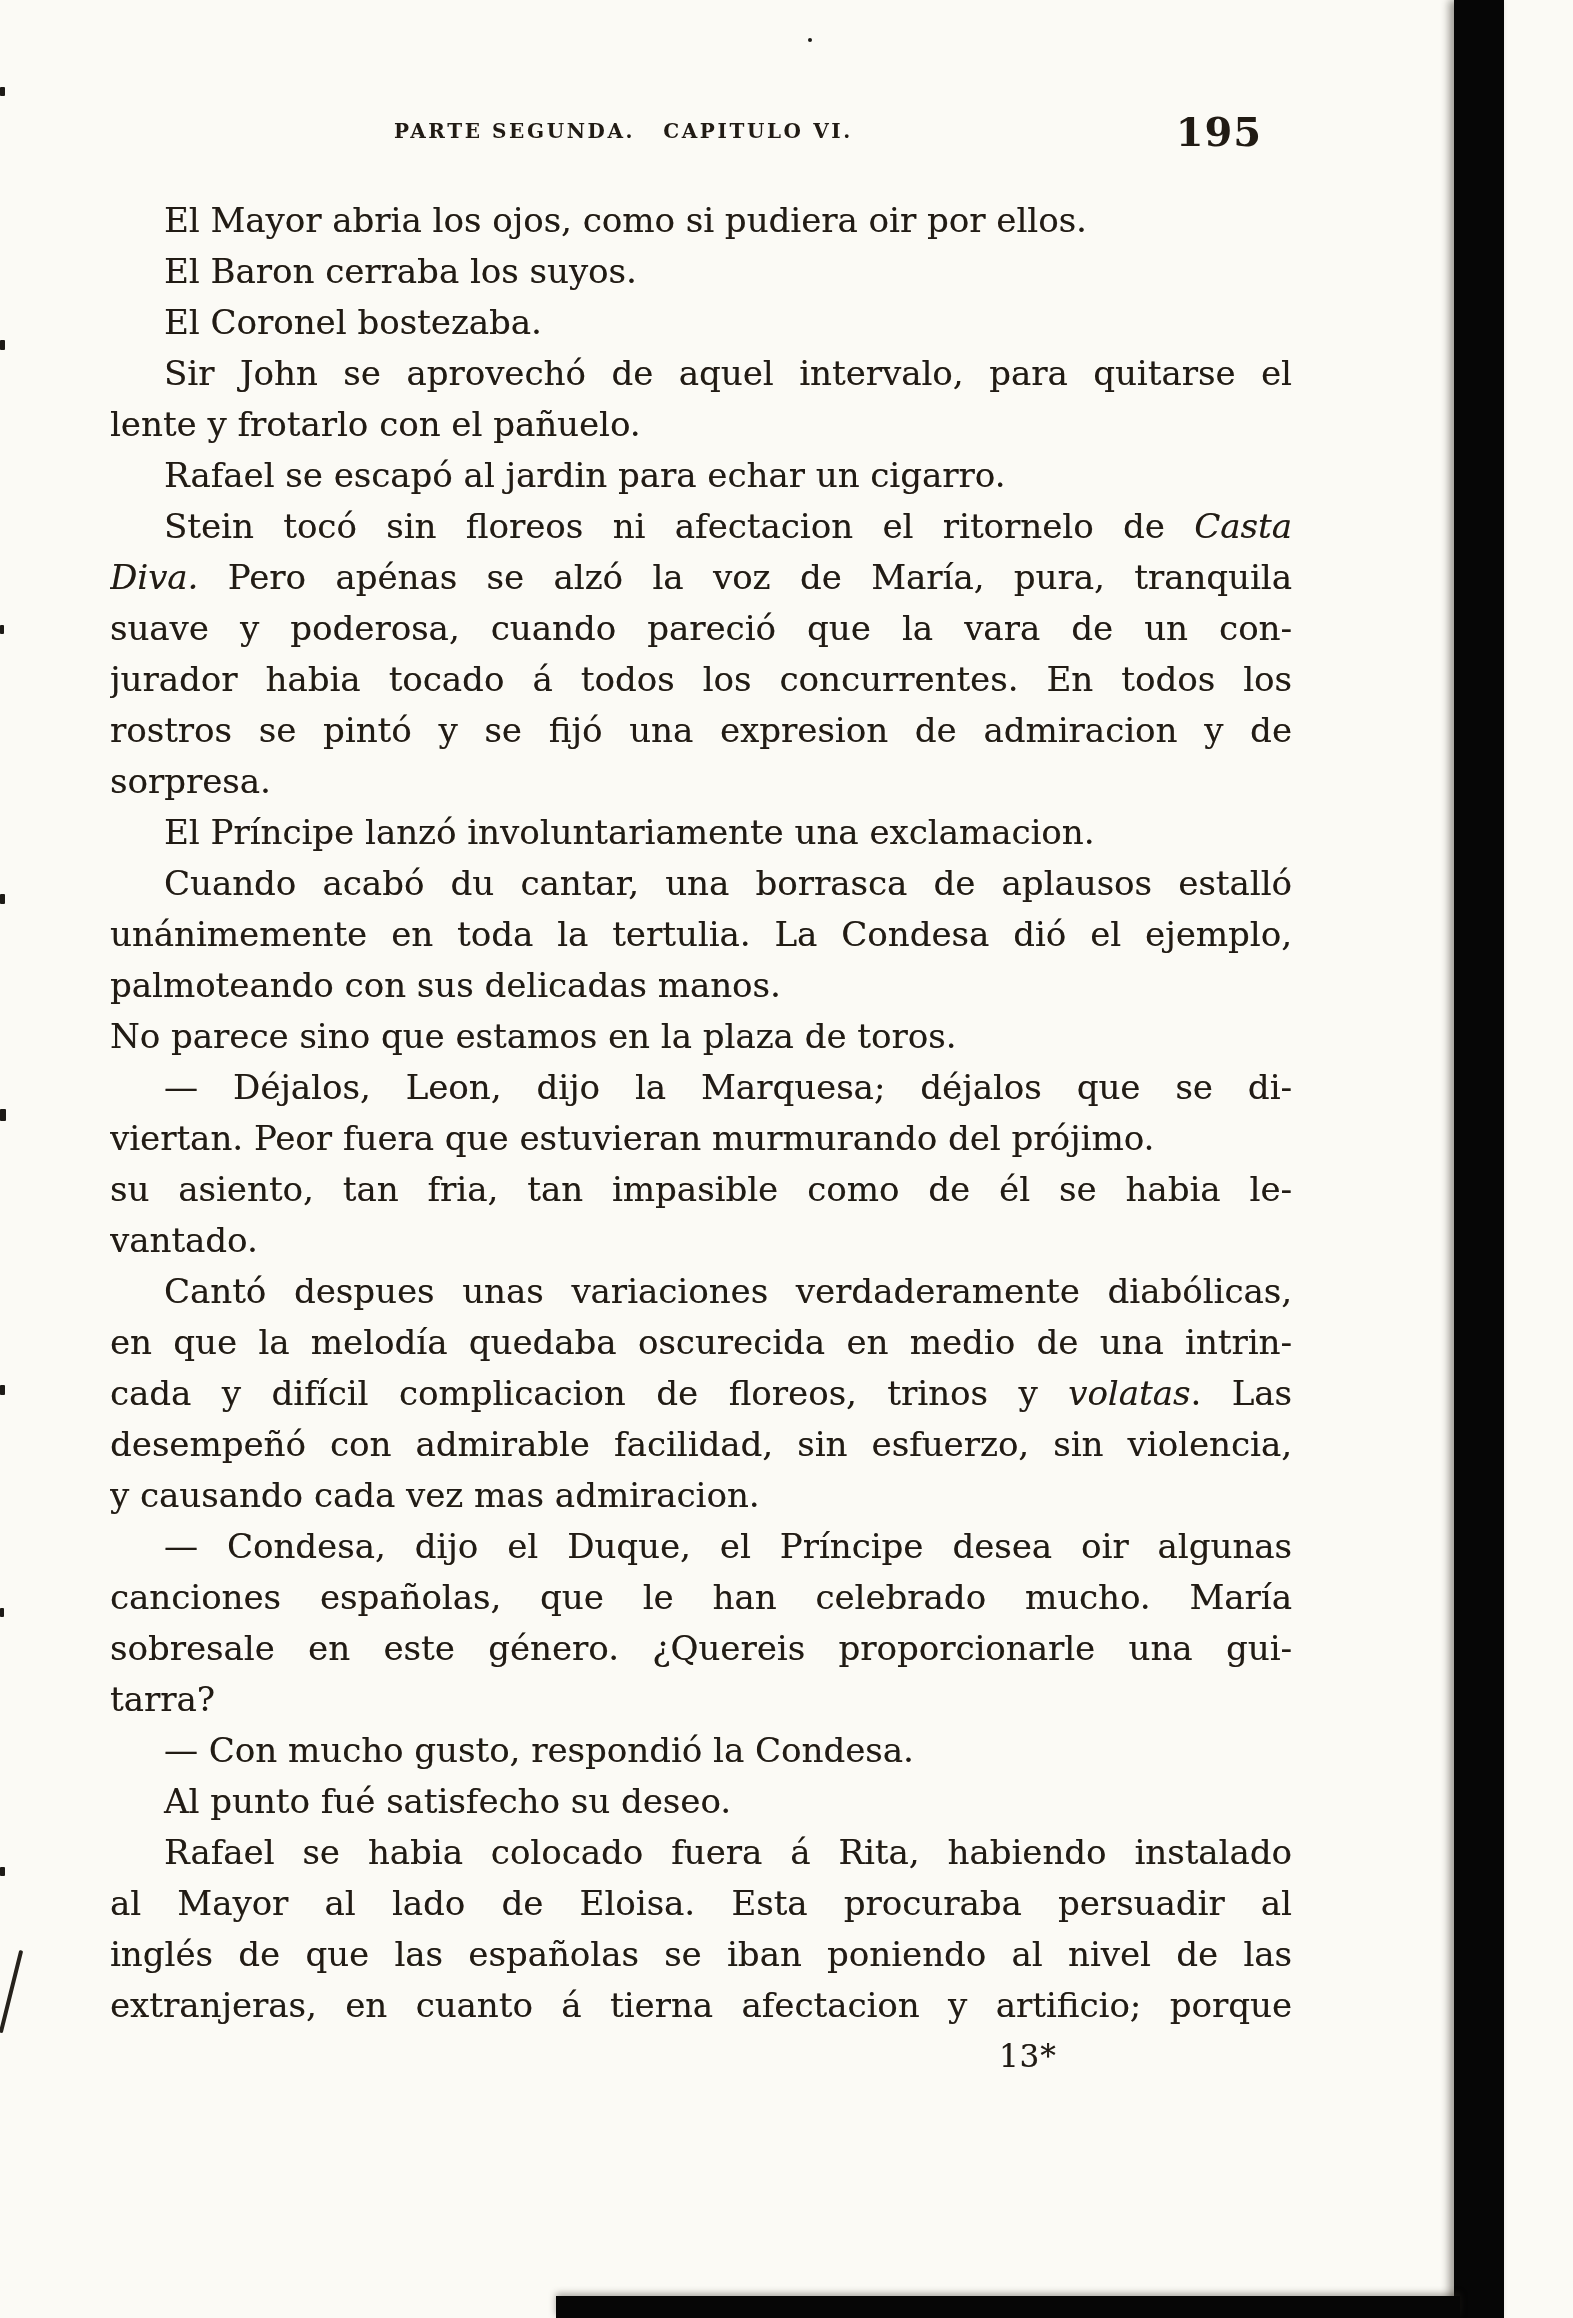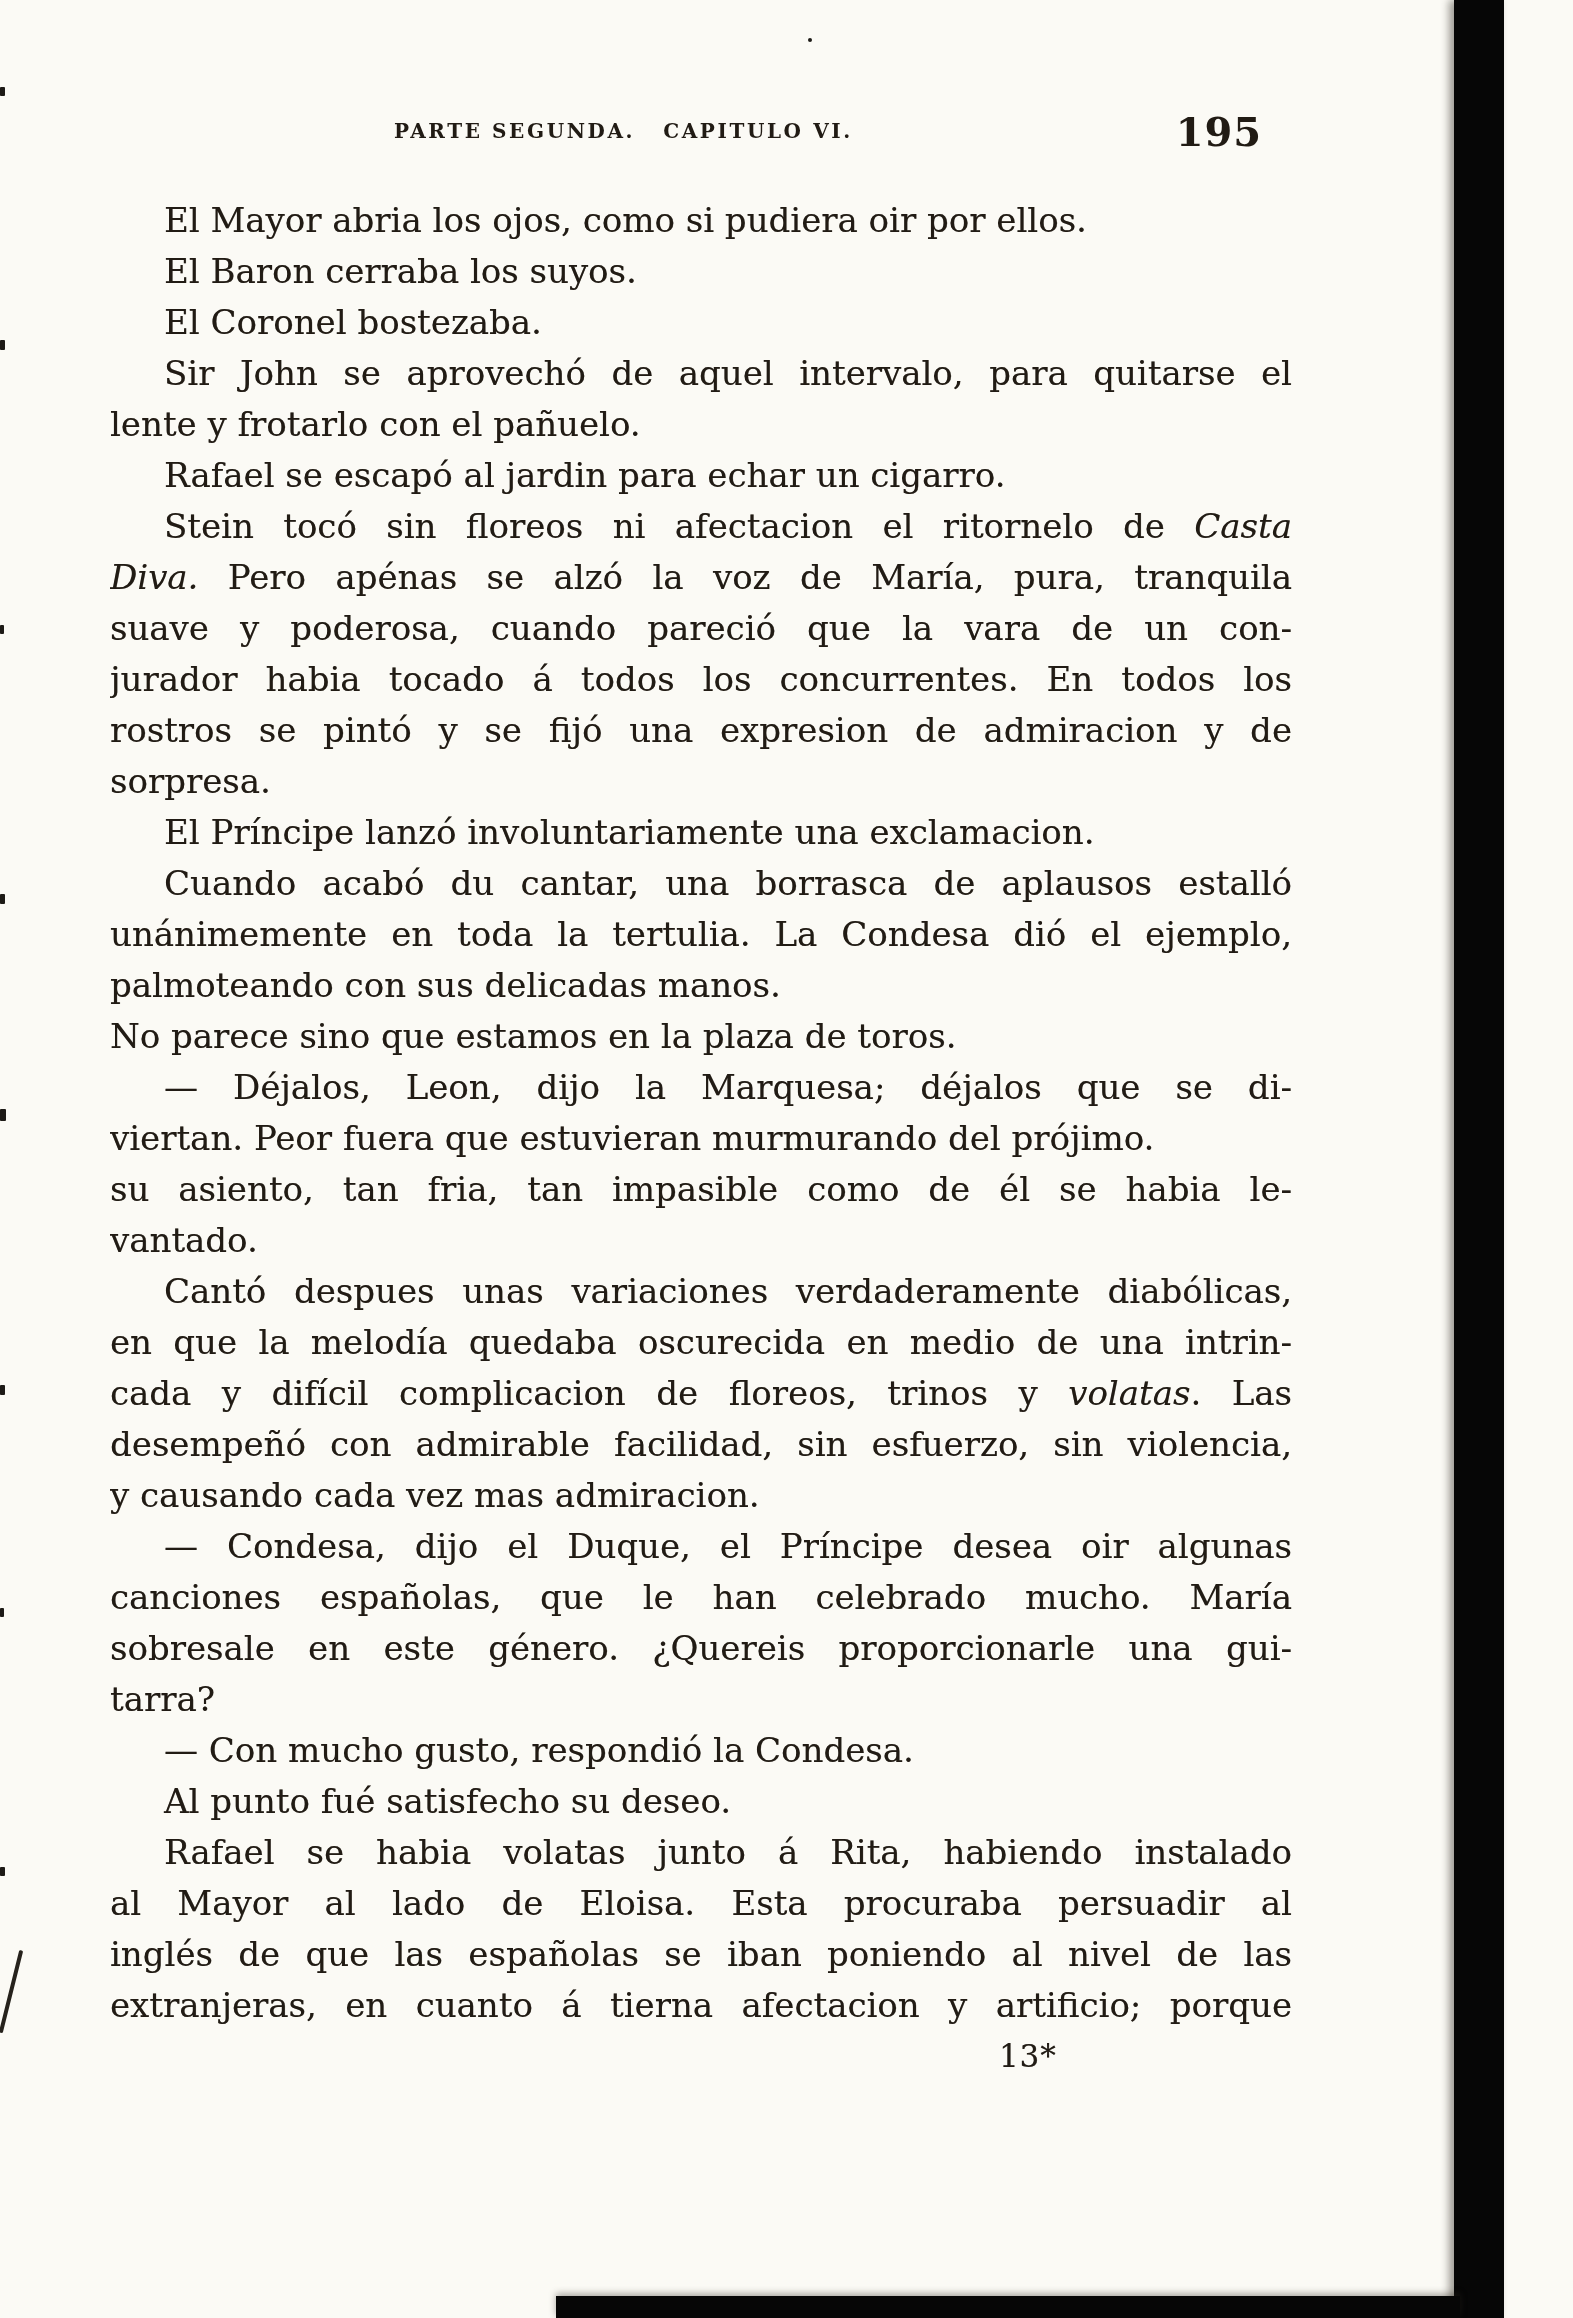--- a/index.html
+++ b/index.html
@@ -100,21 +100,21 @@
         <div class="line just"><span>en que la melodía quedaba oscurecida en medio de una intrin-</span></div>
         <div class="line just"><span>cada y difícil complicacion de floreos, trinos y </span><em>volatas</em><span>. Las</span></div>
         <div class="line just"><span>desempeñó con admirable facilidad, sin esfuerzo, sin violencia,</span></div>
         <div class="line nj"><span>y causando cada vez mas admiracion.</span></div>
         <div class="line ind just"><span>— Condesa, dijo el Duque, el Príncipe desea oir algunas</span></div>
         <div class="line just"><span>canciones españolas, que le han celebrado mucho. María</span></div>
         <div class="line just"><span>sobresale en este género. ¿Quereis proporcionarle una gui-</span></div>
         <div class="line nj"><span>tarra?</span></div>
         <div class="line ind nj"><span>— Con mucho gusto, respondió la Condesa.</span></div>
         <div class="line ind nj"><span>Al punto fué satisfecho su deseo.</span></div>
-        <div class="line ind just"><span>Rafael se habia volatas junto á Rita, habiendo instalado</span></div>
+        <div class="line ind just"><span>Rafael se habia colocado fuera á Rita, habiendo instalado</span></div>
         <div class="line just"><span>al Mayor al lado de Eloisa. Esta procuraba persuadir al</span></div>
         <div class="line just"><span>inglés de que las españolas se iban poniendo al nivel de las</span></div>
         <div class="line just"><span>extranjeras, en cuanto á tierna afectacion y artificio; porque</span></div>
       </div>
     <div class="footer-sig">13*</div>
   </div>
 
   <div class="bar-right"></div>
   <div class="bar-bottom"></div>
   <div class="pen-mark"></div>

